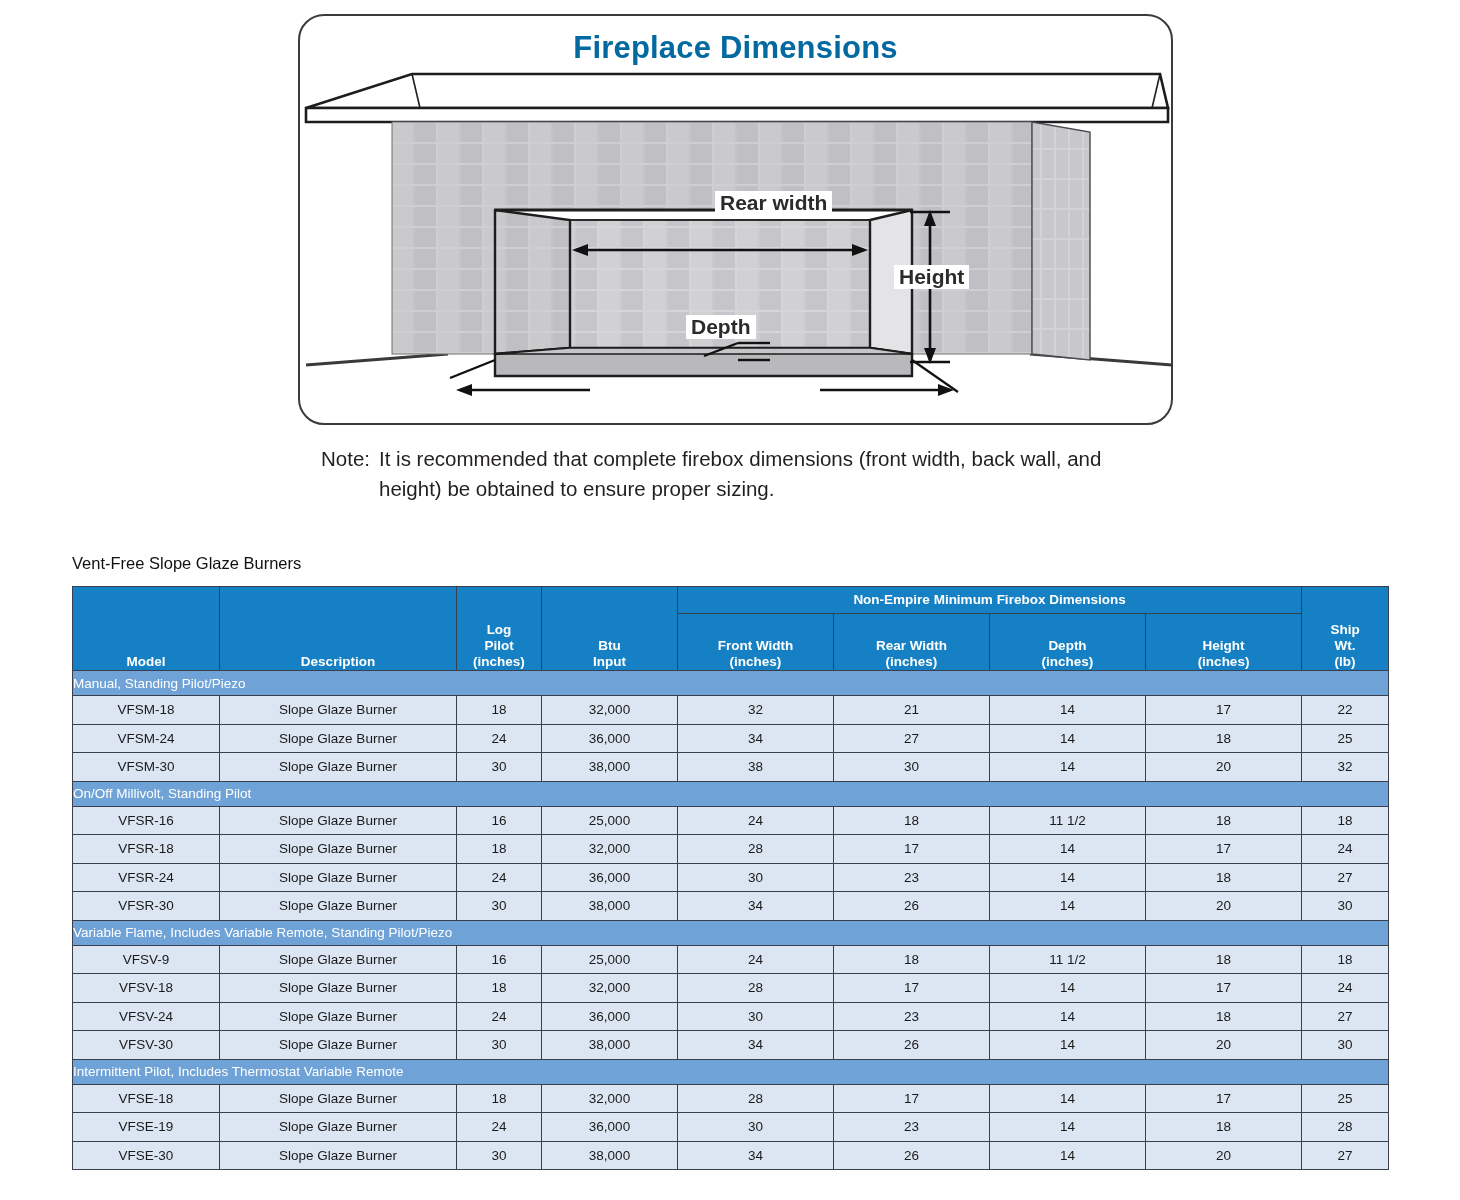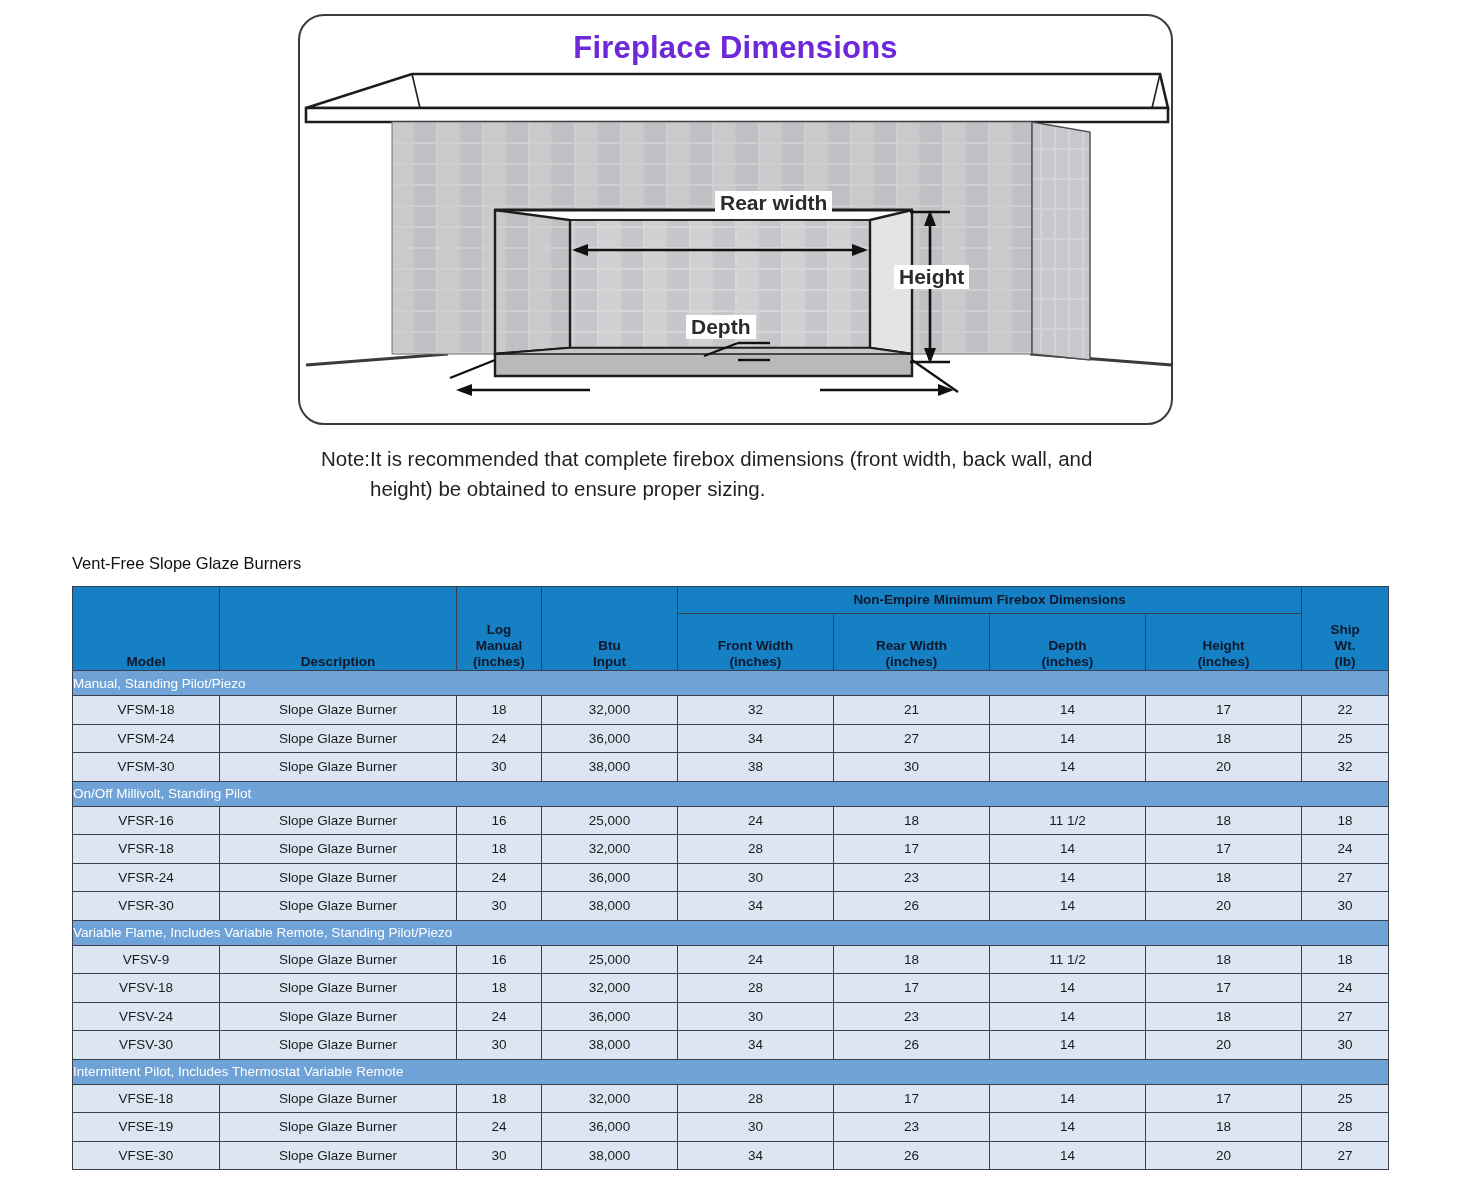--- a/index.html
+++ b/index.html
@@ -13,21 +13,21 @@
   }
 
   
   #diagram-panel{
     position:absolute;left:298px;top:14px;width:875px;height:411px;
     border:2px solid #3b3b3b;border-radius:26px;background:#fff;
     box-sizing:border-box;
   }
   #diagram-title{
     position:absolute;top:14px;left:0;width:100%;text-align:center;
-    font-size:31px;font-weight:bold;letter-spacing:.2px;color:#6d28d9;
+    font-size:31px;font-weight:bold;letter-spacing:.2px;color:#0369a1;
   }
   #fireplace-svg{position:absolute;left:0;top:44px;width:875px;height:360px;}
 
   .dim-label{
     position:absolute;background:#fff;
     font-size:21px;font-weight:bold;color:#2b2b2b;
     padding:1px 5px;white-space:nowrap;line-height:1.05;
   }
   #label-rear-width{left:415px;top:175px;}
   #label-height{left:594px;top:249px;}
@@ -35,21 +35,21 @@
   #label-front-width{
     left:380px;top:352px;width:210px;text-align:center;background:transparent;
   }
 
   
   #note-block{
     position:absolute;left:321px;top:444px;width:860px;
     font-size:20.5px;line-height:1.45;color:#231f20;
   }
   #note-word{font-weight:normal;}
-  #note-text{display:inline-block;vertical-align:top;width:775px;}
+  #note-text{display:inline-block;vertical-align:top;width:775px;margin-left:9px;}
 
   
   #table-caption{
     position:absolute;left:72px;top:554px;
     font-size:16.5px;font-weight:normal;color:#111;
   }
   #spec-table{
     position:absolute;left:72px;top:586px;width:1316px;
     border-collapse:collapse;table-layout:fixed;
   }
@@ -62,21 +62,21 @@
   #spec-table col.c-dp{width:156px}
   #spec-table col.c-ht{width:156px}
   #spec-table col.c-sw{width:87px}
 
   #spec-table th,#spec-table td{
     border:1px solid #3a3f4b;
     padding:0;
     font-size:13.5px;
   }
   thead th{
-    background:#1580c4;color:#0f172a;font-weight:bold;
+    background:#1580c4;color:#ffffff;font-weight:bold;
     text-align:center;line-height:1.18;
     border-color:#1d5f8f;
   }
   th.head-tall{height:82px;vertical-align:bottom;padding-bottom:7px;}
   th.head-group{height:26px;vertical-align:middle;font-size:14px;}
   th.head-sub{height:56px;vertical-align:bottom;padding-bottom:7px;}
 
   tr.section-row td{
     background:#6fa2d6;color:#ffffff;
     font-size:14.5px;
@@ -186,21 +186,21 @@
       <col class="c-dp">
       <col class="c-ht">
       <col class="c-sw">
   </colgroup>
   <thead>
     <tr>
       <th class="head-tall" rowspan="2">Model</th>
       <th class="head-tall" rowspan="2">Description</th>
       <th class="head-tall" rowspan="2">
         <span>Log</span><br>
-        <span>Manual</span><br>
+        <span>Pilot</span><br>
         <span>(inches)</span>
       </th>
       <th class="head-tall" rowspan="2">
         <span>Btu</span><br>
         <span>Input</span>
       </th>
       <th class="head-group" colspan="4">Non-Empire Minimum Firebox Dimensions</th>
       <th class="head-tall" rowspan="2">
         <span>Ship</span><br>
         <span>Wt.</span><br>

